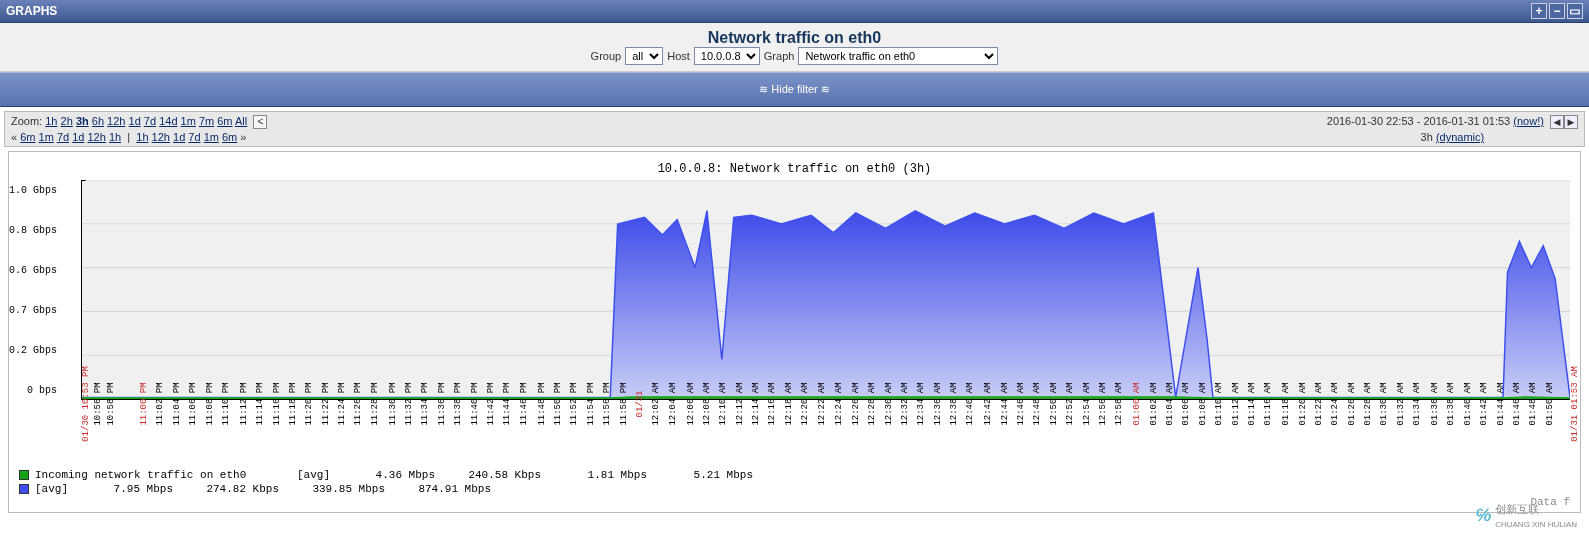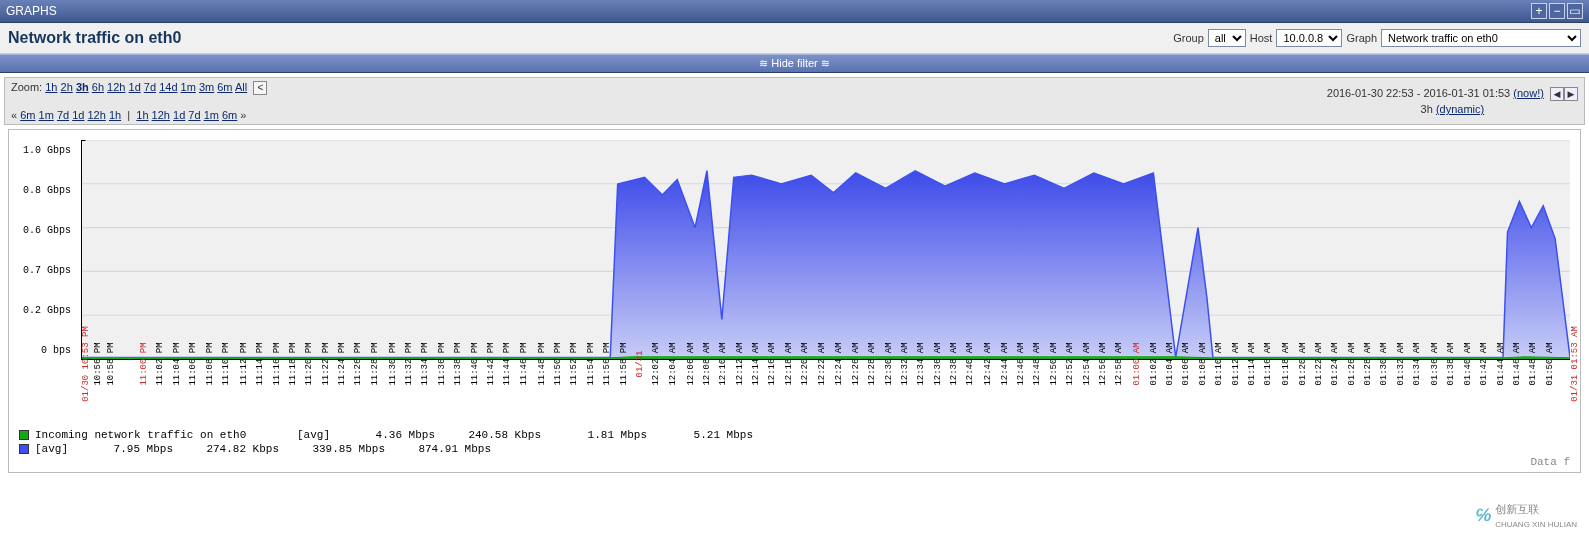--- a/index.html
+++ b/index.html
@@ -1,64 +1,65 @@
 <!DOCTYPE html>
 <html><head>
 <meta charset="utf-8">
 <style>
   * { box-sizing: border-box; margin: 0; padding: 0; }
   body { font-family: Verdana, Arial, sans-serif; font-size: 11px; background: #fff; overflow: hidden; }
   a { color: #0b2a6b; text-decoration: underline; cursor: pointer; }
 
   .panel-hdr {
     background: linear-gradient(#6a80b8, #3e598f);
-    color: #fff; font-weight: normal; font-size: 12px;
+    color: #fff; font-weight: bold; font-size: 12px;
     padding: 3px 6px; display: flex; justify-content: space-between; align-items: center;
     border-bottom: 1px solid #2a3f6b;
   }
   .hdr-icons { display: flex; gap: 2px; }
   .hdr-icon {
     width: 16px; height: 16px; border: 1px solid #c8d1e7;
     display: flex; align-items: center; justify-content: center;
     font-size: 12px; line-height: 1; cursor: pointer; background: #4e67a0;
   }
 
   .subhdr {
     background: #f0f0f0; padding: 6px 8px;
     display: flex; justify-content: space-between; align-items: center;
     border-bottom: 1px solid #ccc;
+    flex-direction: column;
   }
   .title { font-size: 16px; font-weight: bold; color: #17365d; }
   .selectors { display: flex; align-items: center; gap: 4px; font-size: 11px; color: #333; }
   .selectors select { font-size: 11px; border: 1px solid #7a8aa8; background: #fff; padding: 1px 2px; }
   #sel-graph { width: 200px; }
 
   .hidefilter {
     background: linear-gradient(#7c92c8, #5a73af);
-    color: #fff; text-align: center; font-size: 11px; padding: 2px; cursor: pointer;
+    color: #fff; text-align: center; font-size: 11px; padding: 10px; cursor: pointer;
     border-top: 1px solid #a7b6db; border-bottom: 1px solid #2a3f6b;
   }
 
   .ctrlbar {
     background: #e8e8e8; border: 1px solid #bbb; margin: 4px; padding: 2px 6px;
     display: flex; justify-content: space-between; align-items: center; flex-wrap: wrap;
     font-size: 11px; color: #333;
   }
   .ctrlbar .left, .ctrlbar .right { padding: 1px 0; }
   .ctrlbar b { font-weight: normal; }
   .zoom-btn { display: inline-block; width: 14px; height: 14px; border: 1px solid #888; background: #f5f5f5; text-align: center; line-height: 12px; font-size: 10px; cursor: pointer; }
   .nav-btns { display: inline-flex; vertical-align: middle; }
   .navbtn { width: 14px; height: 14px; border: 1px solid #888; background: #eef; display: flex; align-items: center; justify-content: center; font-size: 9px; cursor: pointer; }
 
   .graphbox { margin: 0 8px 6px; border: 1px solid #bbb; padding: 10px 10px 4px; background: #fff; }
   .gtitle { text-align: center; font-family: "Courier New", monospace; font-size: 12px; margin-bottom: 4px; }
 
   .plotwrap { display: flex; }
   .yaxis { width: 62px; position: relative; }
-  .ytick { position: absolute; right: 10px; font-family: "Courier New", monospace; font-size: 10px; transform: translateY(-50%); white-space: nowrap; }
+  .ytick { position: absolute; right: 24px; font-family: "Courier New", monospace; font-size: 10px; transform: translateY(-50%); white-space: nowrap; }
   .plot { flex: 1; height: 220px; position: relative; background: #f0f0f0; border-left: 1px solid #000; border-bottom: 1px solid #000; overflow: hidden; }
   .arrow-up { position: absolute; left: -4px; top: -8px; font-size: 10px; }
 
   .xaxis { display: flex; margin-left: 62px; height: 66px; position: relative; }
   .xt { position: absolute; top: 4px; transform: rotate(-90deg) translate(-50%, 0); transform-origin: left top; font-family: "Courier New", monospace; font-size: 9px; white-space: nowrap; }
   .xt.red { color: #cc2b2b; }
 
   .legend { margin-top: 2px; font-family: "Courier New", monospace; font-size: 11px; }
   .lrow { display: flex; align-items: center; gap: 6px; line-height: 14px; }
   .swatch { width: 10px; height: 10px; border: 1px solid #333; display: inline-block; }
@@ -98,24 +99,24 @@
     </select>
   </div>
 </div>
 
 <div class="hidefilter">≋ Hide filter ≋</div>
 
 <div class="ctrlbar">
   <div class="left">
     <div>
       <b>Zoom:</b>
-      <span id="zoom-ranges"><a>1h</a>  <a>2h</a>  <a style="font-weight: bold;">3h</a>  <a>6h</a>  <a>12h</a>  <a>1d</a>  <a>7d</a>  <a>14d</a>  <a>1m</a>  <a>3m</a>  <a>6m</a>  <a>All</a>  </span>
+      <span id="zoom-ranges"><a>1h</a>  <a>2h</a>  <a style="font-weight: bold;">3h</a>  <a>6h</a>  <a>12h</a>  <a>1d</a>  <a>7d</a>  <a>14d</a>  <a>1m</a>  <a>7m</a>  <a>6m</a>  <a>All</a>  </span>
       &nbsp;<span class="zoom-btn">&lt;</span>
     </div>
-    <div style="margin-top:14px;">
+    <div style="margin-top:2px;">
       <span id="nav-left"><span>«</span>  <a>6m</a>  <a>1m</a>  <a>7d</a>  <a>1d</a>  <a>12h</a>  <a>1h</a>  </span>
       &nbsp;<span>|</span>&nbsp;
       <span id="nav-right"><a>1h</a>  <a>12h</a>  <a>1d</a>  <a>7d</a>  <a>1m</a>  <a>6m</a>  <span>»</span>  </span>
     </div>
   </div>
   <div class="right" style="text-align:center;">
     <div>
       <span>2016-01-30 22:53  -  2016-01-31 01:53</span>
       <a>(now!)</a>
       &nbsp;<span class="nav-btns">
@@ -124,20 +125,21 @@
         </span>
     </div>
     <div style="margin-top:2px;">
       <span>3h</span>
       <a>(dynamic)</a>
     </div>
   </div>
 </div>
 
 <div class="graphbox">
+  <div class="gtitle">10.0.0.8: Network traffic on eth0 (3h)</div>
 
   <div class="plotwrap">
     <div class="yaxis" id="yaxis" style="height: 220px;">
         <div class="ytick" style="top: 210px;">0 bps</div>
         <div class="ytick" style="top: 170px;">0.2 Gbps</div>
         <div class="ytick" style="top: 130px;">0.7 Gbps</div>
         <div class="ytick" style="top: 90px;">0.6 Gbps</div>
         <div class="ytick" style="top: 50px;">0.8 Gbps</div>
         <div class="ytick" style="top: 10px;">1.0 Gbps</div>
       </div>

